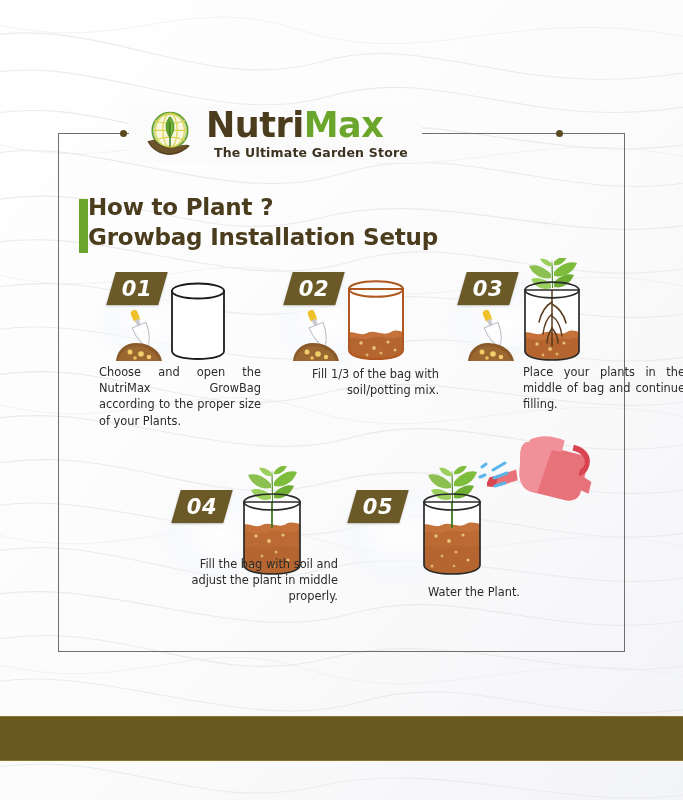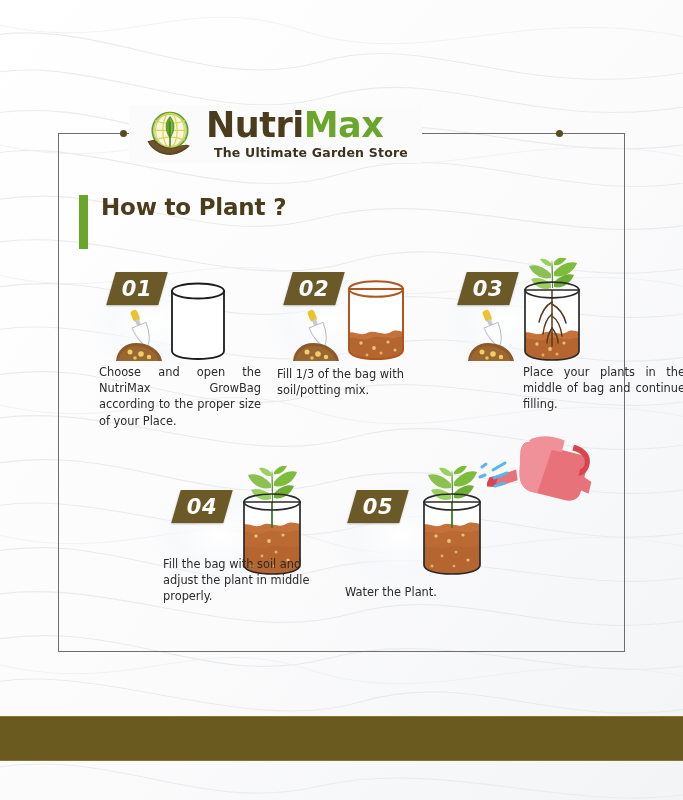--- a/index.html
+++ b/index.html
@@ -58,21 +58,21 @@
   
   .deco{position:absolute;top:131px;height:5px;display:flex;align-items:center;}
   .deco .line{height:1.5px;background:#6e6e6e;}
   .deco .dot{width:7px;height:7px;border-radius:50%;background:#5a4a20;}
   #deco-left{left:58px;}
   #deco-right{right:58px;}
 
   
   #heading{
     position:absolute;left:79px;top:192px;
-    display:flex;align-items:flex-start;gap:13px;
+    display:flex;align-items:flex-end;
   }
   #heading .bar{width:9px;height:54px;background:#6aa62b;margin-top:3px;flex:0 0 auto;}
   #heading .txt{
     font-family:"DejaVu Sans", sans-serif;
     font-weight:bold;color:#4a3c1c;font-size:23px;line-height:1.32;
     letter-spacing:-0.2px;
   }
 
   
   .step{position:absolute;}
@@ -88,21 +88,21 @@
     transform:skewX(16deg);
     color:#ffffff;font-style:italic;font-weight:bold;font-size:21px;
     font-family:"DejaVu Sans", sans-serif;letter-spacing:0.5px;
   }
   .caption{
     position:absolute;
     font-size:11.4px;line-height:1.42;color:#2b2b2b;
     text-align:justify;
     font-family:"DejaVu Sans", sans-serif;
   }
-  .caption.nojust{text-align:left;}
+  .caption.nojust{text-align:right;}
   .tool{position:absolute;}
   .bagwrap{position:absolute;}
   .glow{
     position:absolute;
     background:radial-gradient(ellipse at 50% 50%, rgba(255,255,255,.95) 0%, rgba(245,247,250,.55) 45%, rgba(240,243,247,0) 72%);
     pointer-events:none;
   }
 
   
   #bottom-bar{
@@ -193,20 +193,21 @@
       </div>
       <div class="logo-sub">The Ultimate Garden Store</div>
     </div>
   </div>
 </div>
 
 <div id="heading">
   <div class="bar"></div>
   <div class="txt">
     <div>How to Plant ?</div>
+    <div>Growbag Installation Setup</div>
   </div>
 </div>
 
 <div class="step" id="step-1">
   <div class="glow" style="left:88px;top:272px;width:130px;height:100px;"></div>
 
   <div class="badge" style="left:111px;top:272px;">
     <span>01</span>
   </div>
 
@@ -226,21 +227,21 @@
     </svg>
   </div>
 
   <div class="bagwrap" style="left:167px;top:282px;width:62px;height:78px;">
     <svg viewBox="0 0 62 78" width="62" height="78">
       <path d="M5,9 L5,69 C5,74 16,77 31,77 C46,77 57,74 57,69 L57,9 Z" fill="#ffffff" stroke="#1c1c1c" stroke-width="1.8"></path>
       <ellipse cx="31" cy="9" rx="26" ry="7.5" fill="#ffffff" stroke="#1c1c1c" stroke-width="1.8"></ellipse>
     </svg>
   </div>
 
-  <div class="caption" style="left:99px;top:364px;width:162px;">Choose and open the NutriMax GrowBag according to the proper size of your Place.</div>
+  <div class="caption" style="left:99px;top:364px;width:162px;">Choose and open the NutriMax GrowBag according to the proper size of your Plants.</div>
 </div>
 
 <div class="step" id="step-2">
   <div class="glow" style="left:265px;top:272px;width:130px;height:100px;"></div>
 
   <div class="badge" style="left:288px;top:272px;">
     <span>02</span>
   </div>
 
   <div class="tool" style="left:285px;top:305px;width:64px;height:58px;">

